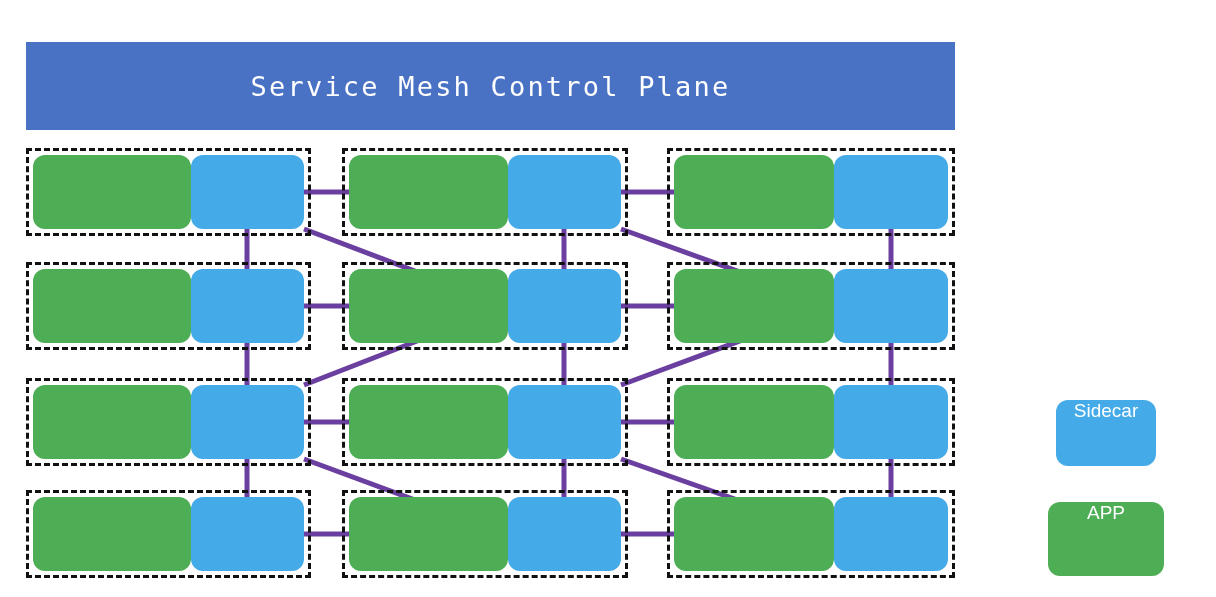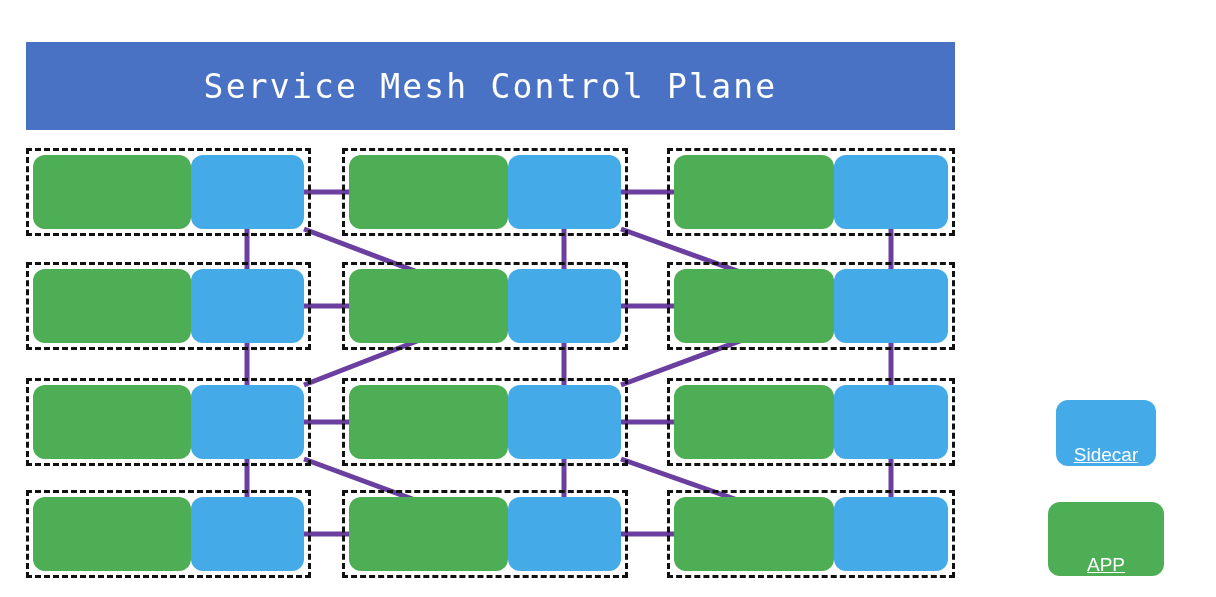--- a/index.html
+++ b/index.html
@@ -32,21 +32,21 @@
     height: 88px;
     background: #4a72c4;
     display: flex;
     align-items: center;
     justify-content: center;
     box-sizing: border-box;
   }
   .control-plane-title {
     color: #ffffff;
     font-family: "DejaVu Sans Mono", "Liberation Mono", monospace;
-    font-size: 33px;
+    font-size: 27px;
     letter-spacing: 2.2px;
     white-space: nowrap;
   }
 
   
   .pod {
     position: absolute;
     border: 3px dashed #111111;
     box-sizing: border-box;
     display: flex;
@@ -79,25 +79,24 @@
     stroke-width: 5;
     stroke-linecap: butt;
     fill: none;
   }
 
   
   .legend-item {
     position: absolute;
     border-radius: 12px;
     display: flex;
-    align-items: flex-end;
+    align-items: flex-start;
     justify-content: center;
     color: #ffffff;
     font-size: 19px;
-    text-decoration: underline;
   }
   .legend-sidecar {
     background: #45aae8;
   }
   .legend-app {
     background: #4eae55;
   }
 </style>
 </head>
 <body>

